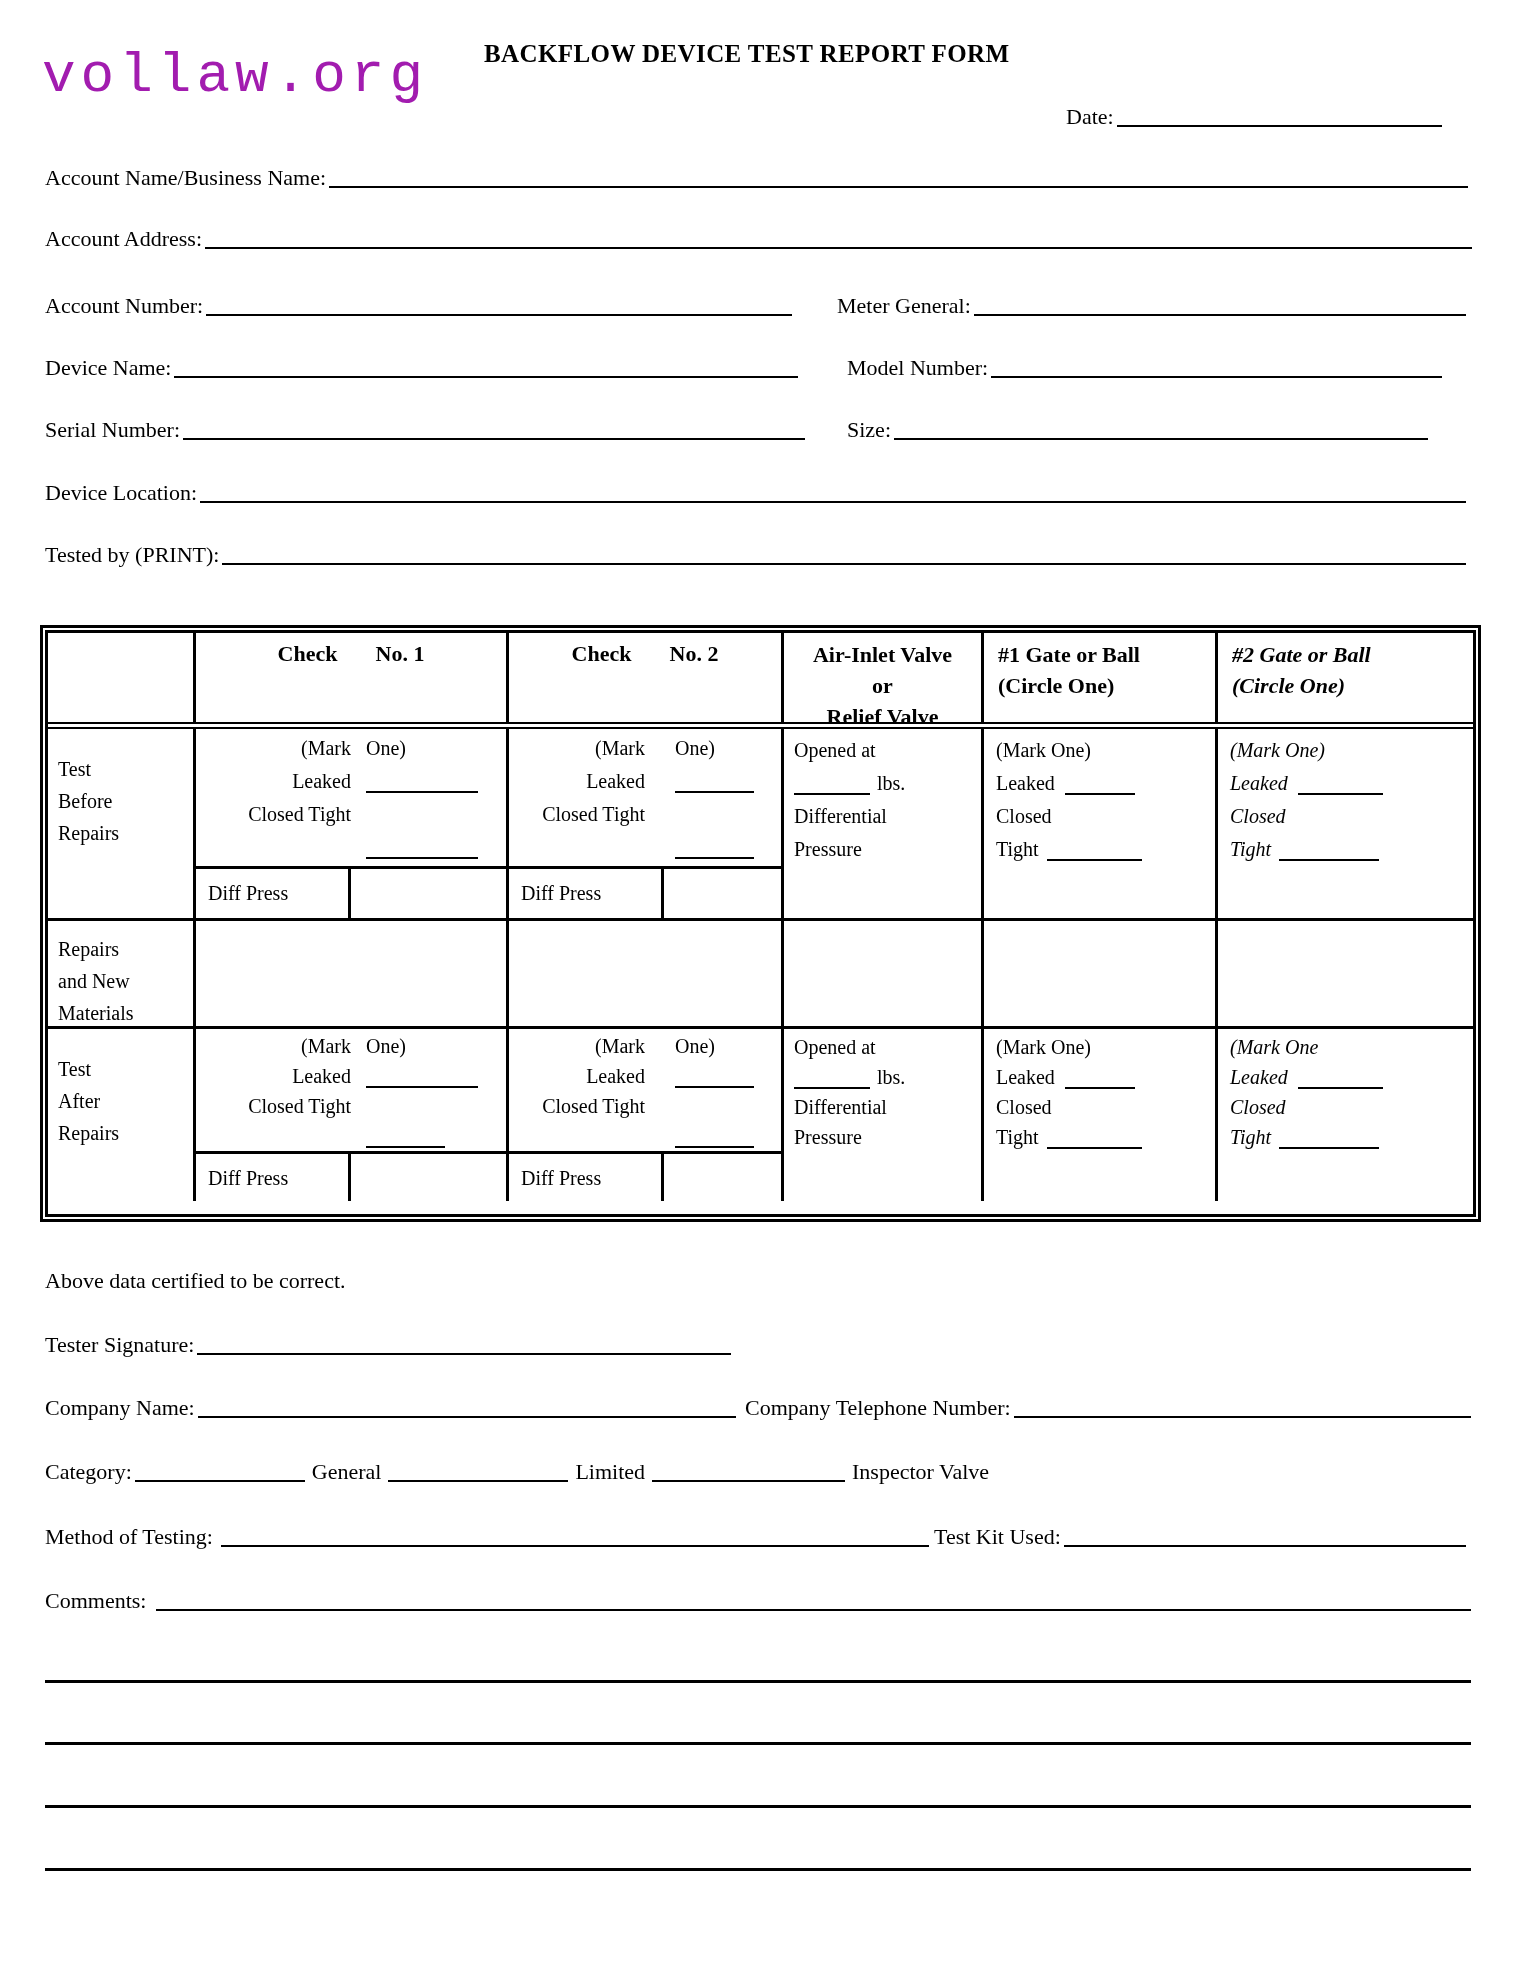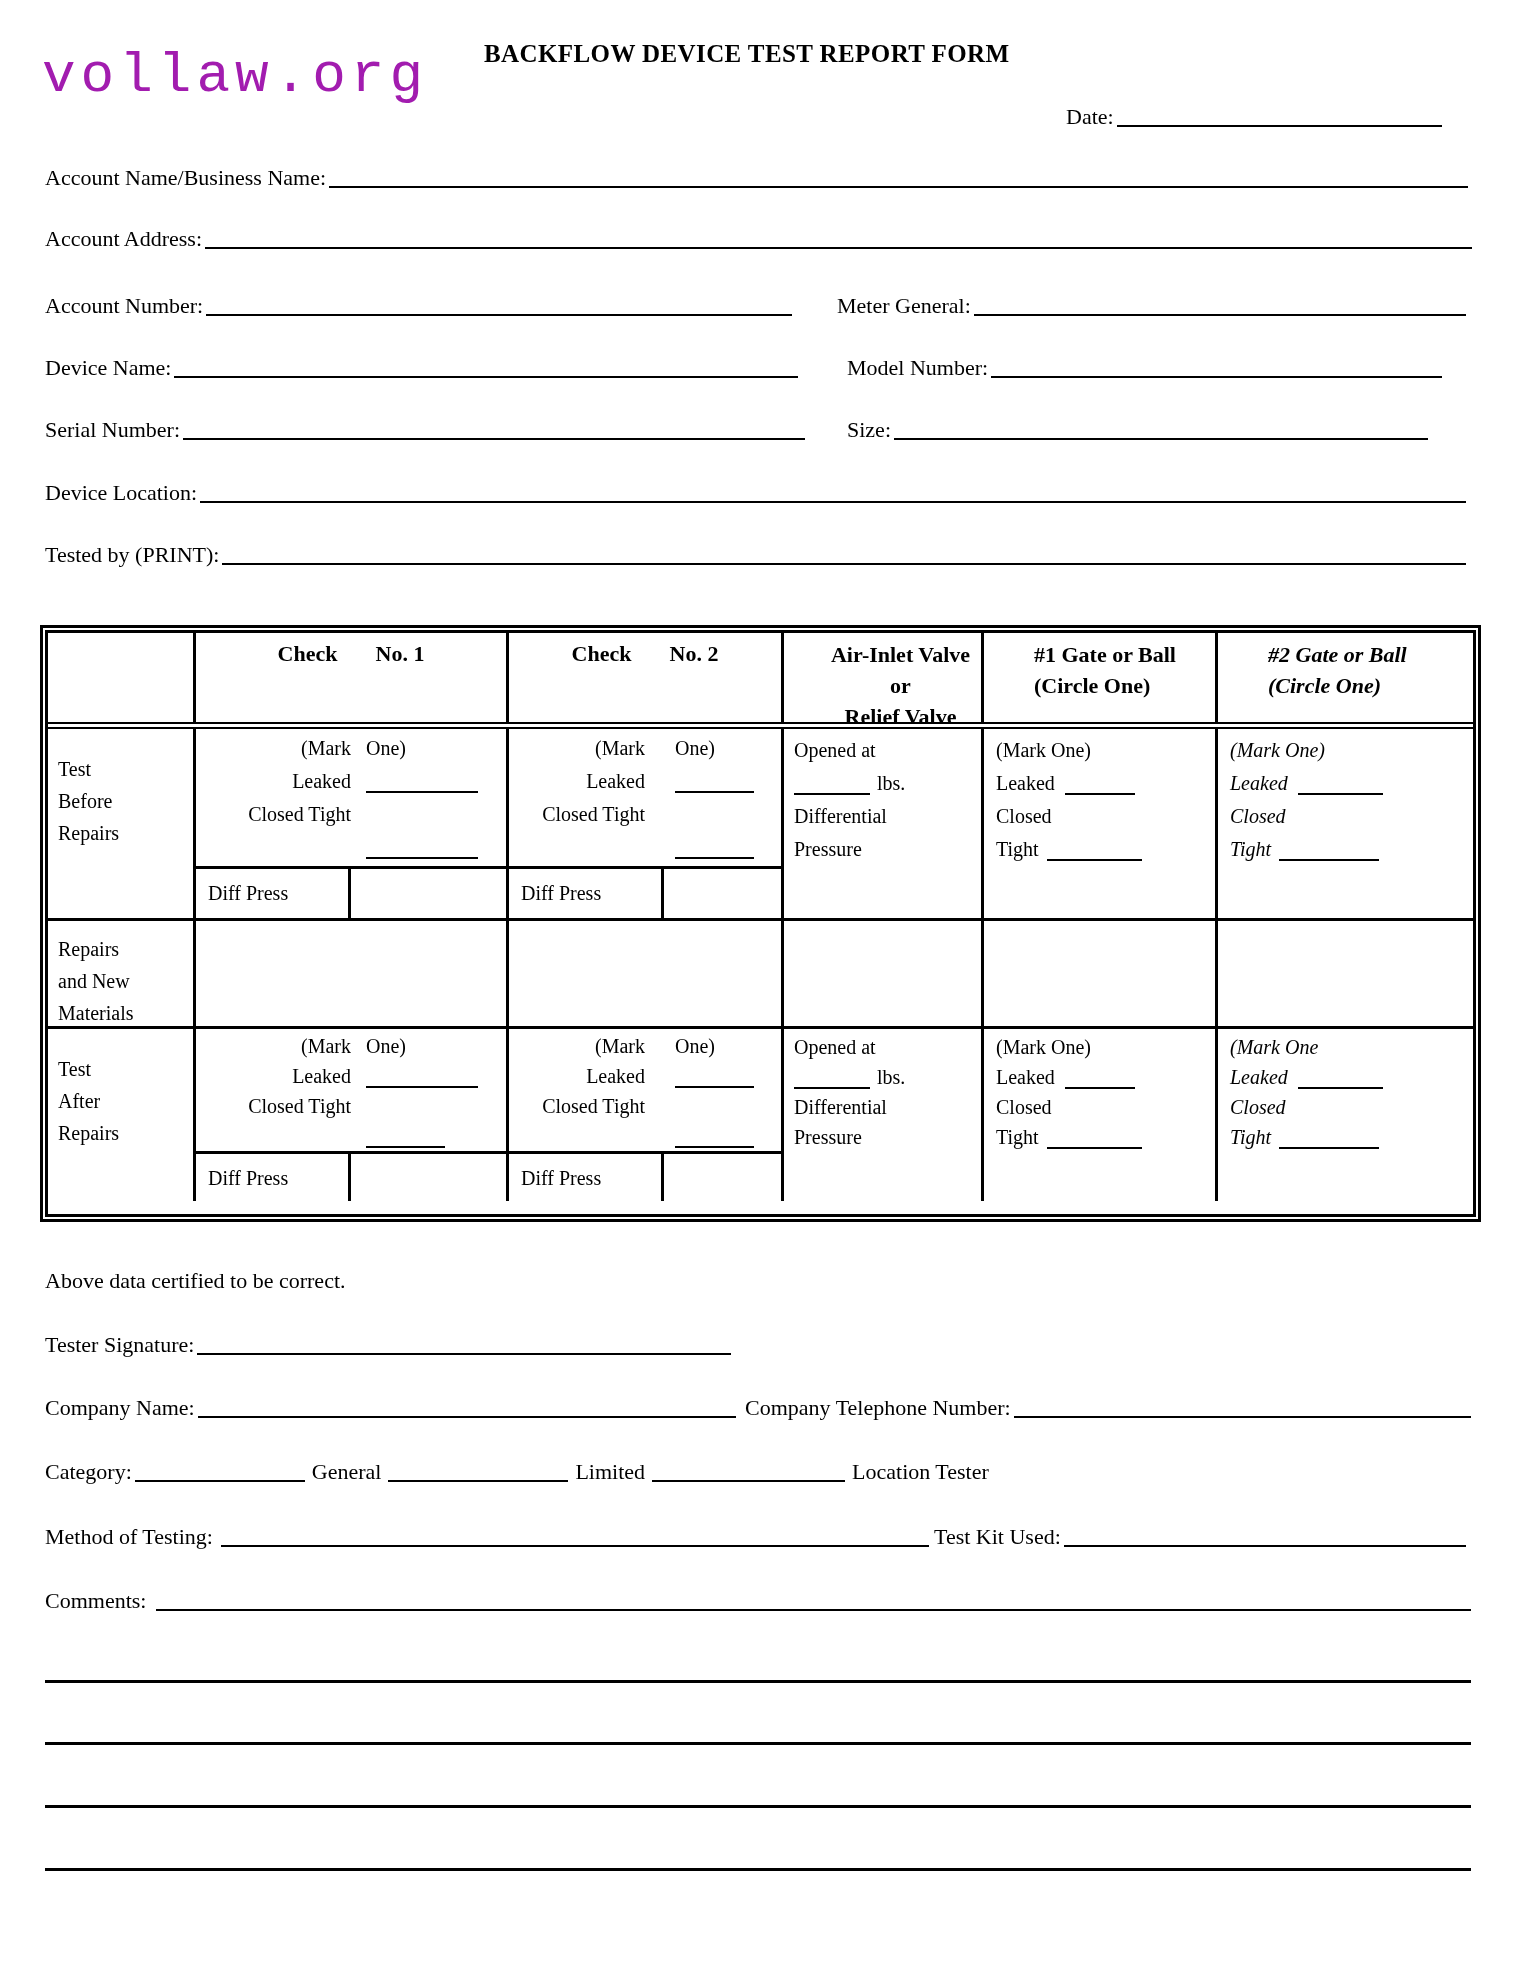--- a/index.html
+++ b/index.html
@@ -71,21 +71,21 @@
   .c0 { width: 148px; }
   .c1 { width: 313px; }
   .c2 { width: 275px; }
   .c3 { width: 200px; }
   .c4 { width: 234px; }
   .c5 { flex: 1 1 auto; }
 
   .hc-check { display: flex; justify-content: center; column-gap: 38px; padding-top: 8px; }
   .hc-air { text-align: center; padding-top: 6px; line-height: 31px; }
   .hc-gate { padding: 6px 6px 0 14px; line-height: 31px; }
-  .hstack span { display: block; padding-left: 36px; }
+  .hstack span { display: block; }
 
   .lblcell { padding: 24px 4px 0 10px; line-height: 32px; }
   .lblcell span { display: block; }
   .row-repairs .lblcell { padding-top: 12px; }
 
   .checkcol { display: flex; flex-direction: column; }
   .markarea { flex: 1 1 auto; border-bottom: 3px solid #000; padding-top: 3px; line-height: 33px; }
   .row-after .markarea { line-height: 30px; padding-top: 2px; }
   .ml { display: flex; }
   .ml .lt { width: 50%; text-align: right; }
@@ -394,21 +394,21 @@
     <span class="fline"></span>
   </div>
 
   <div class="abs fr gap" style="left:45px; top:1459px; width:1100px;">
     <span class="lbl">Category:</span>
     <span class="cat-line" style="width:170px; margin-left:-4px;"></span>
     <span class="lbl">General</span>
     <span class="cat-line" style="width:180px;"></span>
     <span class="lbl">Limited</span>
     <span class="cat-line" style="width:193px;"></span>
-    <span class="lbl">Location Tester</span>
+    <span class="lbl">Inspector Valve</span>
   </div>
 
   <div class="abs fr" style="left:934px; top:1524px; width:532px;">
     <span class="lbl">Test Kit Used:</span>
     <span class="fline"></span>
   </div>
   <div class="abs fr" style="left:45px; top:1524px; width:884px;">
     <span class="lbl">Method of Testing:</span>
     <span class="fline" style="margin-left:8px;"></span>
   </div>

